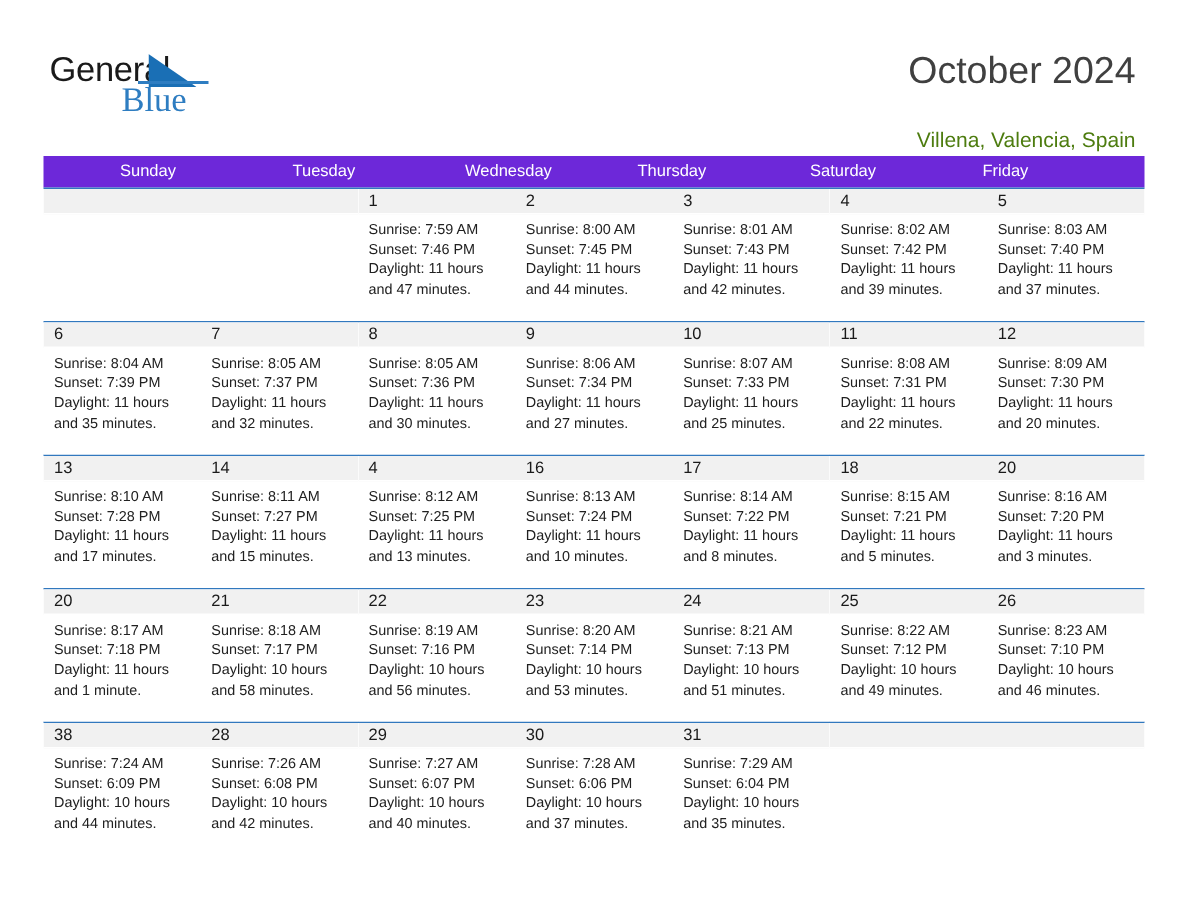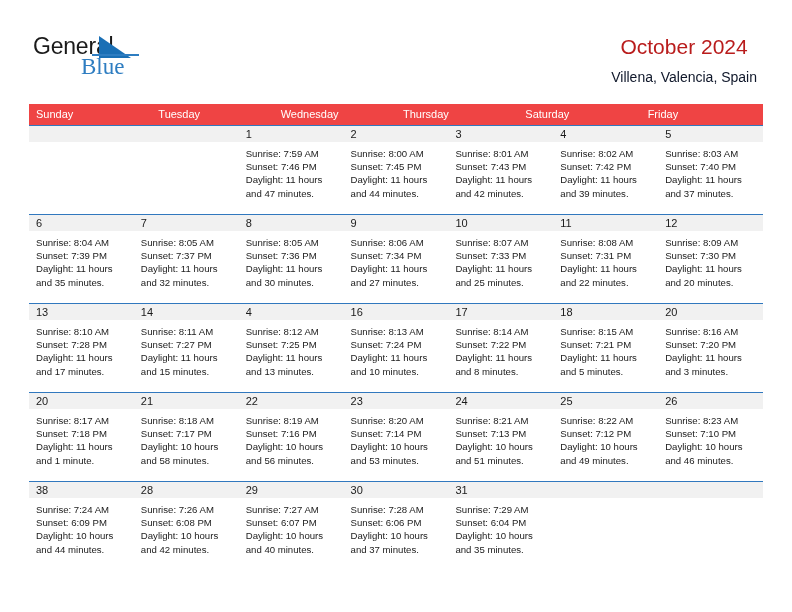--- a/index.html
+++ b/index.html
@@ -67,46 +67,47 @@
     background: #2E7DC1;
   }
 
   .title-block {
     position: absolute;
     right: 35px;
     top: 32px;
     text-align: right;
   }
   .month-title {
-    font-size: 21px;
-    color: #b91c1c;
+    font-size: 25px;
+    color: #404040;
     line-height: 30px;
     white-space: nowrap;
     text-align: center;
   }
   .location-title {
     font-size: 14px;
-    color: #0f172a;
+    color: #4d7c0f;
     line-height: 22px;
-    margin-top: 4px;
+    margin-top: 20px;
     white-space: nowrap;
     text-align: right;
   }
 
   
   .calendar {
     position: absolute;
     left: 29px;
     top: 104px;
     width: 734px;
   }
   .weekday-row {
     display: flex;
-    background: #ef4444;
+    background: #6d28d9;
     height: 21px;
+    padding-left: 44px;
   }
   .weekday {
     flex: 1 1 0;
     color: #ffffff;
     font-size: 11px;
     line-height: 21px;
     padding-left: 7px;
     white-space: nowrap;
     overflow: hidden;
   }

